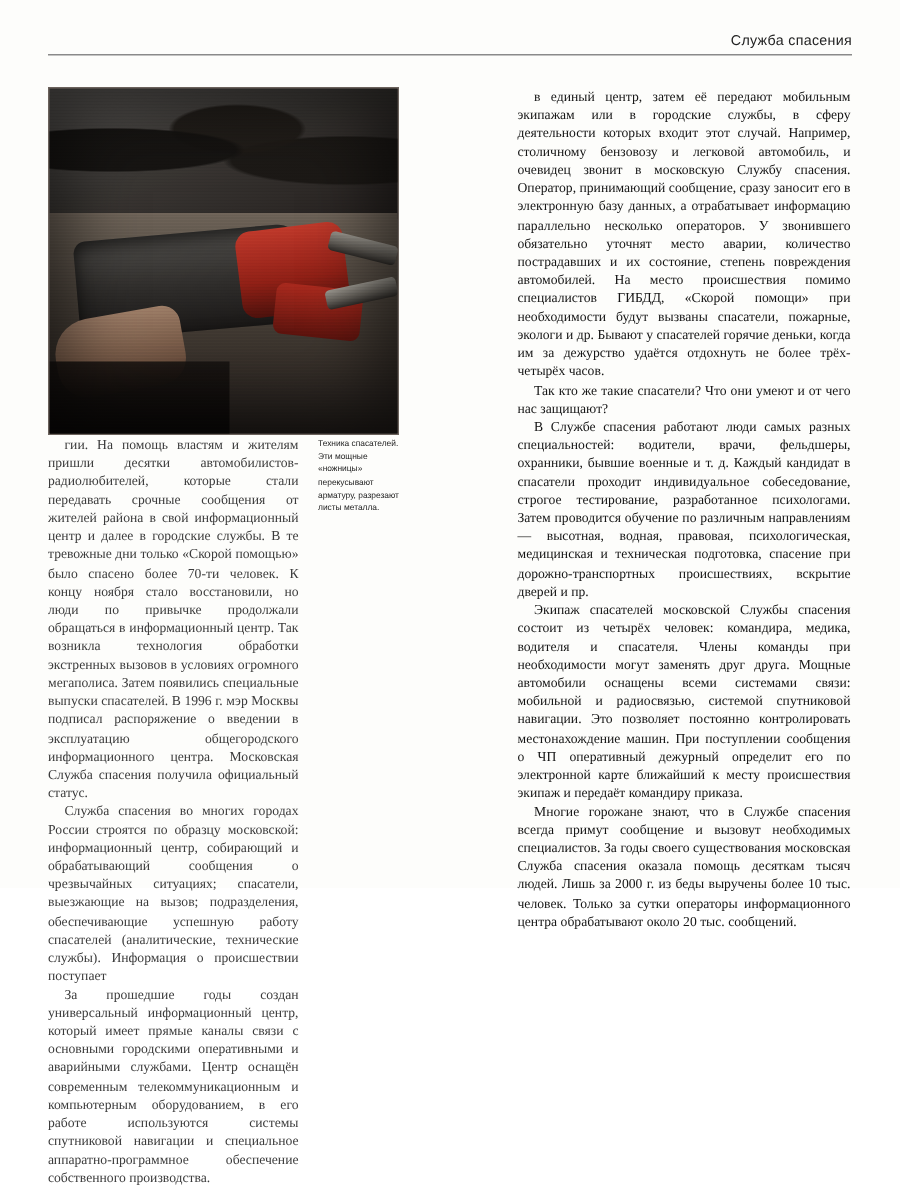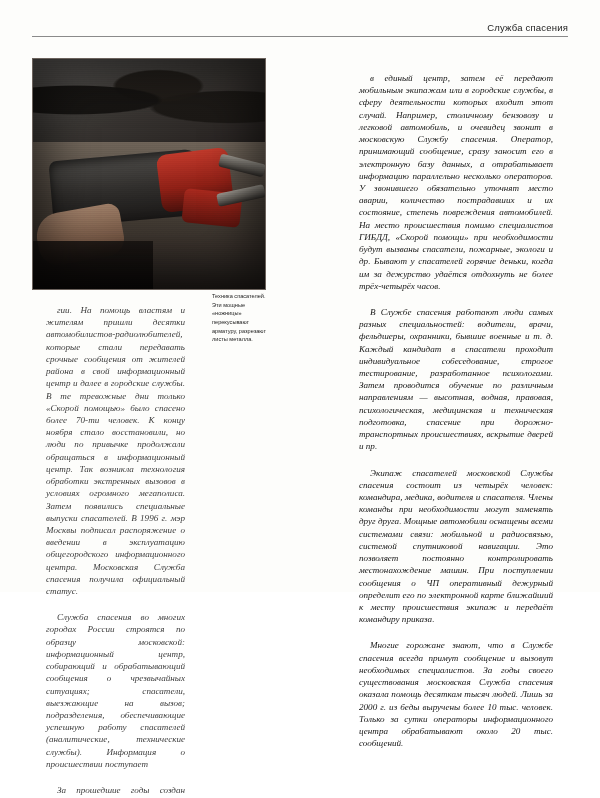--- a/index.html
+++ b/index.html
@@ -139,21 +139,21 @@
 
   
   .col {
     position: absolute;
     font-size: 9.1px;
     line-height: 1.345;
     text-align: justify;
     color: #141414;
     hyphens: auto;
   }
-  .col p { margin: 14px; text-indent: 11px; font-style: italic; }
+  .col p { margin: 0; text-indent: 11px; }
   .col p.first { text-indent: 11px; }
   .col p + p { margin-top: 0px; }
 
   .col-left {
     left: 32px;
     top: 290px;
     width: 167px;
   }
   
   .col-left .faded {
@@ -192,18 +192,19 @@
   <div class="caption">Техника спасателей. Эти мощные «ножницы» перекусывают арматуру, разрезают листы металла.</div>
 
   <div class="col col-left">
     <p class="first faded">гии. На помощь властям и жителям пришли десятки автомобилистов-радиолюбителей, которые стали передавать срочные сообщения от жителей района в свой информационный центр и далее в городские службы. В те тревожные дни только «Скорой помощью» было спасено более 70-ти человек. К концу ноября стало восстановили, но люди по привычке продолжали обращаться в информационный центр. Так возникла технология обработки экстренных вызовов в условиях огромного мегаполиса. Затем появились специальные выпуски спасателей. В 1996 г. мэр Москвы подписал распоряжение о введении в эксплуатацию общегородского информационного центра. Московская Служба спасения получила официальный статус.</p>
     <p class="faded">Служба спасения во многих городах России строятся по образцу московской: информационный центр, собирающий и обрабатывающий сообщения о чрезвычайных ситуациях; спасатели, выезжающие на вызов; подразделения, обеспечивающие успешную работу спасателей (аналитические, технические службы). Информация о происшествии поступает</p>
     <p class="faded">За прошедшие годы создан универсальный информационный центр, который имеет прямые каналы связи с основными городскими оперативными и аварийными службами. Центр оснащён современным телекоммуникационным и компьютерным оборудованием, в его работе используются системы спутниковой навигации и специальное аппаратно-программное обеспечение собственного производства.</p>
   </div>
 
   <div class="col col-right">
     <p class="first">в единый центр, затем её передают мобильным экипажам или в городские службы, в сферу деятельности которых входит этот случай. Например, столичному бензовозу и легковой автомобиль, и очевидец звонит в московскую Службу спасения. Оператор, принимающий сообщение, сразу заносит его в электронную базу данных, а отрабатывает информацию параллельно несколько операторов. У звонившего обязательно уточнят место аварии, количество пострадавших и их состояние, степень повреждения автомобилей. На место происшествия помимо специалистов ГИБДД, «Скорой помощи» при необходимости будут вызваны спасатели, пожарные, экологи и др. Бывают у спасателей горячие деньки, когда им за дежурство удаётся отдохнуть не более трёх-четырёх часов.</p>
+    <p>Так кто же такие спасатели? Что они умеют и от чего нас защищают?</p>
     <p>В Службе спасения работают люди самых разных специальностей: водители, врачи, фельдшеры, охранники, бывшие военные и т. д. Каждый кандидат в спасатели проходит индивидуальное собеседование, строгое тестирование, разработанное психологами. Затем проводится обучение по различным направлениям — высотная, водная, правовая, психологическая, медицинская и техническая подготовка, спасение при дорожно-транспортных происшествиях, вскрытие дверей и пр.</p>
     <p>Экипаж спасателей московской Службы спасения состоит из четырёх человек: командира, медика, водителя и спасателя. Члены команды при необходимости могут заменять друг друга. Мощные автомобили оснащены всеми системами связи: мобильной и радиосвязью, системой спутниковой навигации. Это позволяет постоянно контролировать местонахождение машин. При поступлении сообщения о ЧП оперативный дежурный определит его по электронной карте ближайший к месту происшествия экипаж и передаёт командиру приказа.</p>
     <p>Многие горожане знают, что в Службе спасения всегда примут сообщение и вызовут необходимых специалистов. За годы своего существования московская Служба спасения оказала помощь десяткам тысяч людей. Лишь за 2000 г. из беды выручены более 10 тыс. человек. Только за сутки операторы информационного центра обрабатывают около 20 тыс. сообщений.</p>
   </div>
 
 </div>
 
 </body></html>

